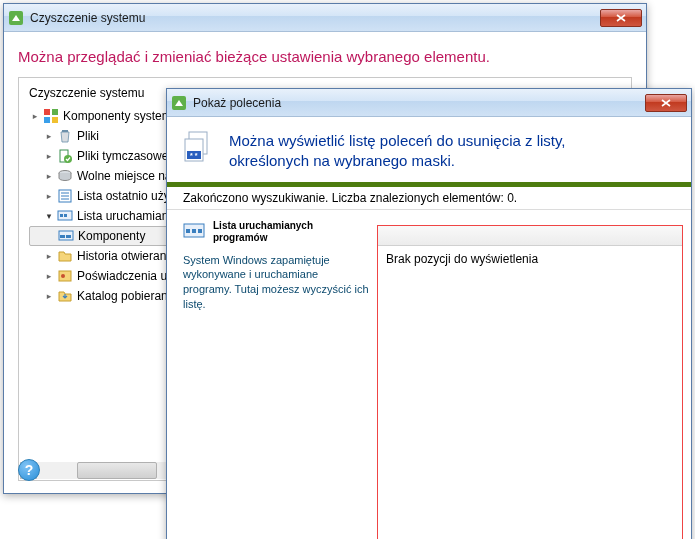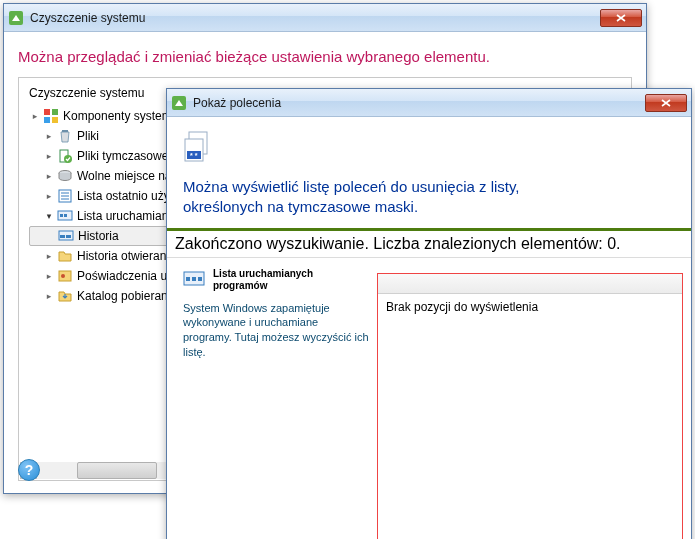--- a/index.html
+++ b/index.html
@@ -90,29 +90,29 @@
   width: 22px; height: 22px; border-radius: 11px;
   background: radial-gradient(circle at 35% 30%, #7fc3f5, #2a8fd8);
   border: 1px solid #2a7fb8;
   color: #fff; font-weight: bold; font-size: 14px;
   display: flex; align-items: center; justify-content: center;
   cursor: pointer;
 }
 
 .win2-body { padding: 0; height: calc(100% - 28px); display: flex; flex-direction: column; }
 .win2-header {
-  display: flex; padding: 14px 16px 10px 16px; gap: 12px; flex-direction: column;
+  display: flex; padding: 14px 16px 10px 16px; gap: 12px;
 }
 .hdr-icon { width: 34px; flex-shrink:0; }
 .hdr-text { color: #003399; font-size: 15px; line-height: 1.35; }
 .status-bar {
-  border-top: 3px solid #4d7c0f;
+  border-top: 5px solid #4d7c0f;
   border-bottom: 1px solid #dcdcdc;
-  padding: 4px 8px;
-  font-size: 16px;
+  padding: 4px 16px;
+  font-size: 12px;
   background: #fff;
 }
 .win2-main { flex: 1; display: flex; border-top: 0; margin: 0 8px 0 8px; }
 .left-col { width: 202px; padding: 10px 8px; }
 .left-hdr { display: flex; margin-bottom: 8px; }
 .left-hdr-icon { width: 24px; flex-shrink: 0; margin-right: 6px; }
 .left-hdr-title { font-weight: bold; font-size: 10px; line-height: 1.25; }
 .left-desc { font-size: 11px; line-height: 1.35; color: #0c4a6e; }
 .right-col { flex: 1; border: 1px solid #ef4444; background: #fff; position: relative; margin-top: 15px; margin-bottom: 4px;}
 .right-header-row {
@@ -227,21 +227,21 @@
           <span class="tree-label">Lista uruchamiany</span>
         </div>
         <div class="tree-item indent-2 selected">
           <span class="tree-icon">
             <svg width="16" height="16">
                 <rect x="1" y="3" width="14" height="9" fill="#e8f0fa" stroke="#3a7fbf"></rect>
                 <rect x="2" y="7" width="5" height="3" fill="#3a7fbf"></rect>
                 <rect x="8" y="7" width="5" height="3" fill="#3a7fbf"></rect>
               </svg>
           </span>
-          <span class="tree-label">Historia</span>
+          <span class="tree-label">Komponenty</span>
         </div>
         <div class="tree-item indent-1">
           <span class="expander">▸</span>
           <span class="tree-icon">
             <svg width="16" height="16">
                 <path d="M2 4 h5 l1 2 h6 v7 h-12 z" fill="#f5d57a" stroke="#c8a030"></path>
               </svg>
           </span>
           <span class="tree-label">Historia otwierany</span>
         </div>
@@ -298,21 +298,21 @@
       <div class="hdr-icon">
         <svg width="34" height="34">
           <rect x="6" y="1" width="18" height="22" fill="#fff" stroke="#9aaec5"></rect>
           <rect x="2" y="8" width="18" height="22" fill="#fff" stroke="#9aaec5"></rect>
           <rect x="4" y="20" width="14" height="8" fill="#2a5fbf"></rect>
           <text x="7" y="27" fill="#fff" font-size="7" font-weight="bold">* *</text>
         </svg>
       </div>
       <div class="hdr-text">
         <div>Można wyświetlić listę poleceń do usunięcia z listy,</div>
-        <div>określonych na tymczasowe maski.</div>
+        <div>określonych na wybranego maski.</div>
       </div>
     </div>
     <div class="status-bar">Zakończono wyszukiwanie. Liczba znalezionych elementów: 0.</div>
     <div class="win2-main">
       <div class="left-col">
         <div class="left-hdr">
           <div class="left-hdr-icon">
             <svg width="22" height="22">
                 <rect x="1" y="4" width="20" height="13" fill="#e8f0fa" stroke="#3a7fbf"></rect>
                 <rect x="3" y="9" width="4" height="4" fill="#3a7fbf"></rect>

